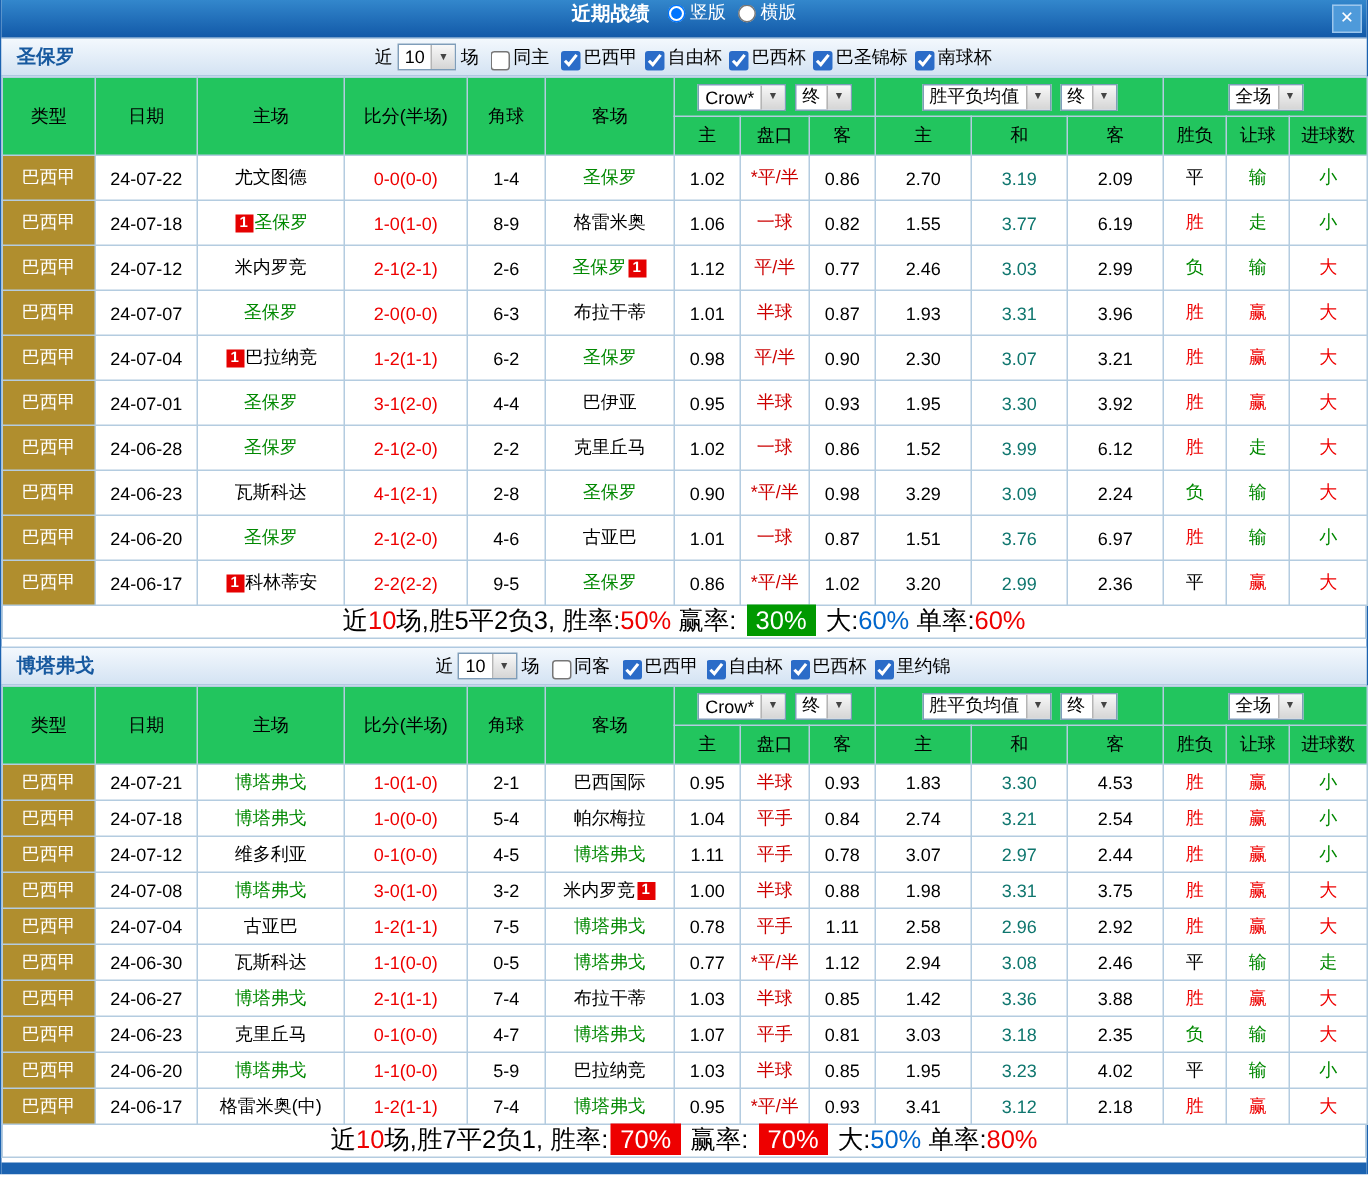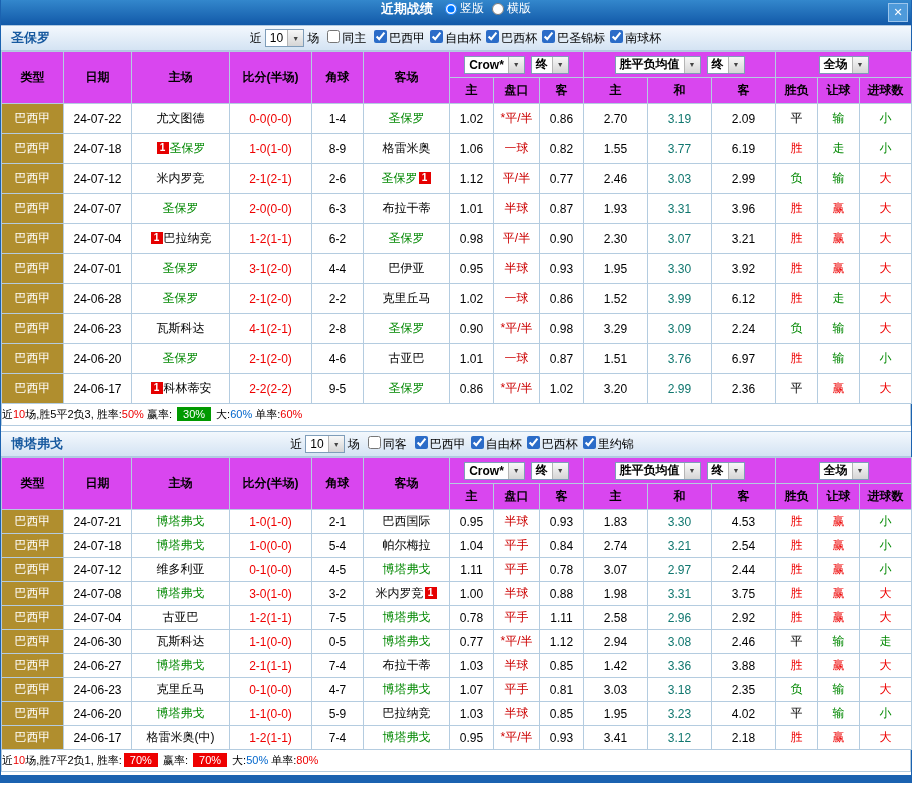--- a/index.html
+++ b/index.html
@@ -11,46 +11,46 @@
   .title-group { margin:0 auto; display:flex; align-items:center; gap:4px; font-size:13px; font-weight:bold; }
   .rlabel { display:inline-flex; align-items:center; gap:3px; font-weight:normal; font-size:12px; margin-left:8px; cursor:pointer; }
   .rlabel input { width:12px; height:12px; margin:0; }
   .close { position:absolute; right:3px; top:3px; width:20px; height:19px; background:#4E9ADA; border:1px solid #9CC6EC; color:#fff; font-size:11px; line-height:17px; text-align:center; cursor:pointer; }
 
   .section { width:100%; }
   #sections .section + .section { margin-top:5px; }
   .sec-head { height:26px; display:flex; align-items:center; background:linear-gradient(#F3F8FD,#D4E3F3); border-top:1px solid #AFC9E1; border-bottom:1px solid #AFC9E1; font-size:12px; color:#000; }
   .team-name { font-size:13px; font-weight:bold; color:#17599F; padding:0 10px; white-space:nowrap; }
   .filters { display:flex; align-items:center; gap:3px; margin:0 auto; padding-right:60px; white-space:nowrap; }
-  .cb { display:inline-flex; align-items:flex-start; gap:2px; margin-left:5px; cursor:pointer; }
+  .cb { display:inline-flex; align-items:flex-end; gap:2px; margin-left:5px; cursor:pointer; }
   .cb input { width:13px; height:13px; margin:0; accent-color:#2B6CC8; }
   .lg { display:inline-flex; align-items:center; }
 
   .sel { display:inline-flex; align-items:center; height:18px; border:1px solid #7F9DB9; background:#fff; font-size:12px; cursor:pointer; vertical-align:middle; }
   .sel .txt { padding:0 4px; white-space:nowrap; }
   .sel .arr { width:16px; align-self:stretch; border-left:1px solid #B5B5B5; background:linear-gradient(#F8F8F8,#D5D5D5); font-size:7px; display:flex; align-items:center; justify-content:center; color:#444; }
 
   table { width:100%; border-collapse:collapse; table-layout:fixed; font-size:12px; }
   th, td { border:1px solid #B4CCE0; text-align:center; padding:0 1px; white-space:nowrap; overflow:hidden; }
-  thead th { font-weight:bold; background:#d946ef; height:26px; color:#000; }
+  thead th { font-weight:normal; background:#22c55e; height:26px; color:#000; }
   .selcell .sel { margin:0 3px; }
   tbody td { color:#000; background:#fff; }
   .s1 tbody td { height:30px; }
   .s2 tbody td { height:24px; }
   td.league { background:#B08E2E; color:#fff; }
   .focal { color:#008800; }
   .badge { display:inline-block; background:#E50000; color:#fff; font-size:10px; line-height:12px; width:12px; height:12px; margin:0 1px; vertical-align:1px; font-weight:bold; }
   td.score { color:#EE0000; }
   td.line { color:#CC0000; }
   td.eu-draw { color:#0f766e; }
   .c-red { color:#EE0000; }
   .c-green { color:#008800; }
   .c-dark { color:#000; }
 
-  .summary { height:22px; line-height:20px; text-align:left; font-size:11px; border:1px solid #B4CCE0; border-top:none; color:#000; }
+  .summary { height:22px; line-height:20px; text-align:center; font-size:17px; border:1px solid #B4CCE0; border-top:none; color:#000; }
   .summary .red { color:#EE0000; }
   .summary .blue { color:#0066CC; }
   .summary .badge-green { background:#009900; color:#fff; padding:1px 6px; margin:0 2px; }
   .summary .badge-red { background:#EE0000; color:#fff; padding:1px 6px; margin:0 2px; }
 
   .bottom-bar { height:8px; background:#1B62B0; margin-top:3px; }
 </style>
 </head>
 <body>
 

